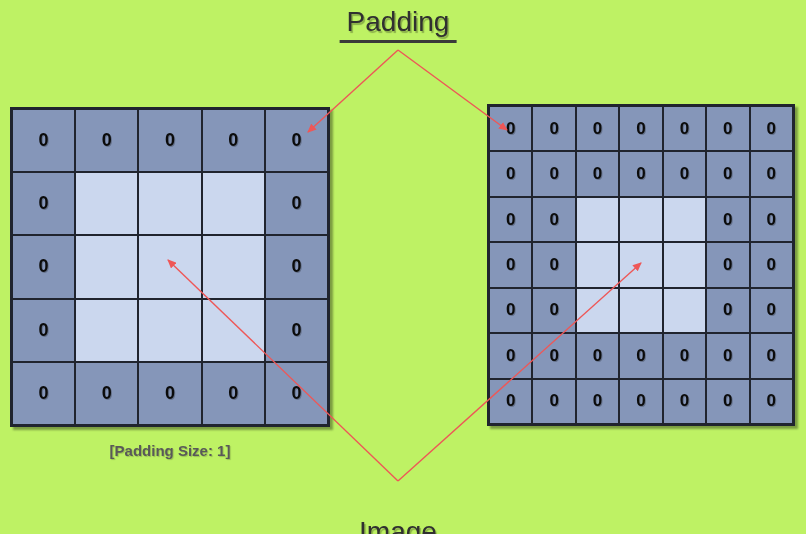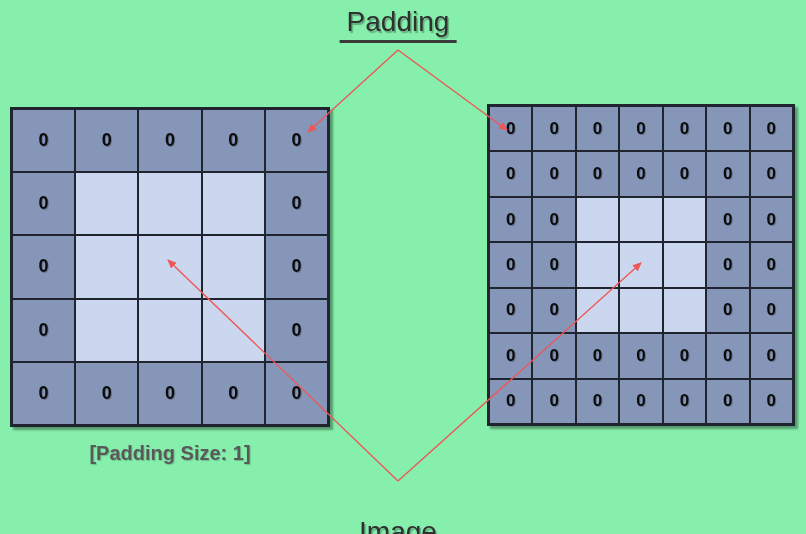--- a/index.html
+++ b/index.html
@@ -4,21 +4,21 @@
 <style>
   html, body { margin: 0; padding: 0; background: #ffffff; }
   body {
     width: 806px; height: 534px;
     font-family: "Liberation Sans", "DejaVu Sans", sans-serif;
     overflow: hidden;
   }
   .canvas {
     position: relative;
     width: 806px; height: 534px;
-    background: #86efac;
+    background: #bef264;
   }
   .title {
     position: absolute;
     transform: translateX(-50%);
     font-size: 28px;
     color: var(--title-text, #303030);
     text-shadow: 1.5px 1.5px 1px rgba(0,0,0,0.28);
     white-space: nowrap;
   }
   .title .underlined {
@@ -44,21 +44,21 @@
     justify-content: center;
     font-weight: bold;
     color: #0b0b0b;
     text-shadow: 1px 1px 0 rgba(0,0,0,0.25);
   }
   .cell.pad { background: var(--pad-cell, #8596b9); }
   .cell.img { background: var(--img-cell, #cbd7ee); }
   .caption {
     position: absolute;
     text-align: center;
-    font-size: 20px;
+    font-size: 15px;
     font-weight: bold;
     color: var(--caption-text, #595959);
     text-shadow: 1px 1px 1px rgba(0,0,0,0.2);
     white-space: nowrap;
   }
   .caption-0 { left: 10px;  width: 320px; top: 442px; }
   .caption-1 { left: 487px; width: 308px; top: 442px; }
   .arrow-layer {
     position: absolute;
     left: 0; top: 0;

